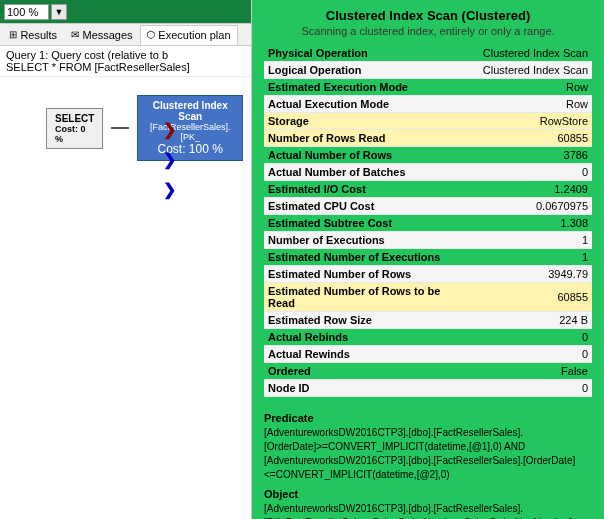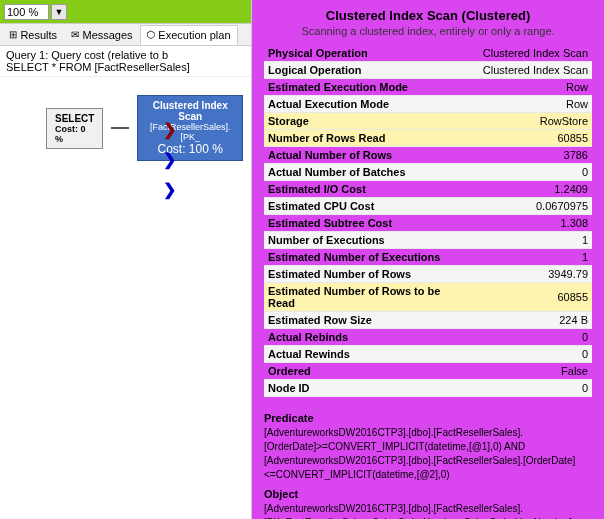--- a/index.html
+++ b/index.html
@@ -27,21 +27,21 @@
       flex-direction: column;
       border-right: 1px solid #ccc;
       background: #fff;
     }
 
     .zoom-bar {
       display: flex;
       align-items: center;
       padding: 2px 4px;
       border-bottom: 1px solid #ccc;
-      background: #84cc16;
+      background: #15803d;
       height: 24px;
     }
 
     .zoom-input {
       width: 45px;
       font-size: 11px;
       border: 1px solid #999;
       padding: 1px 2px;
     }
 
@@ -143,21 +143,21 @@
       color: #0000CC;
       font-size: 16px;
       font-weight: bold;
     }
 
     
     .right-panel {
       flex: 1;
       overflow-y: auto;
       padding: 8px 12px;
-      background: #d946ef;
+      background: #22c55e;
     }
 
     .panel-title {
       font-size: 13px;
       font-weight: bold;
       text-align: center;
       margin-bottom: 2px;
     }
 
     .panel-subtitle {

